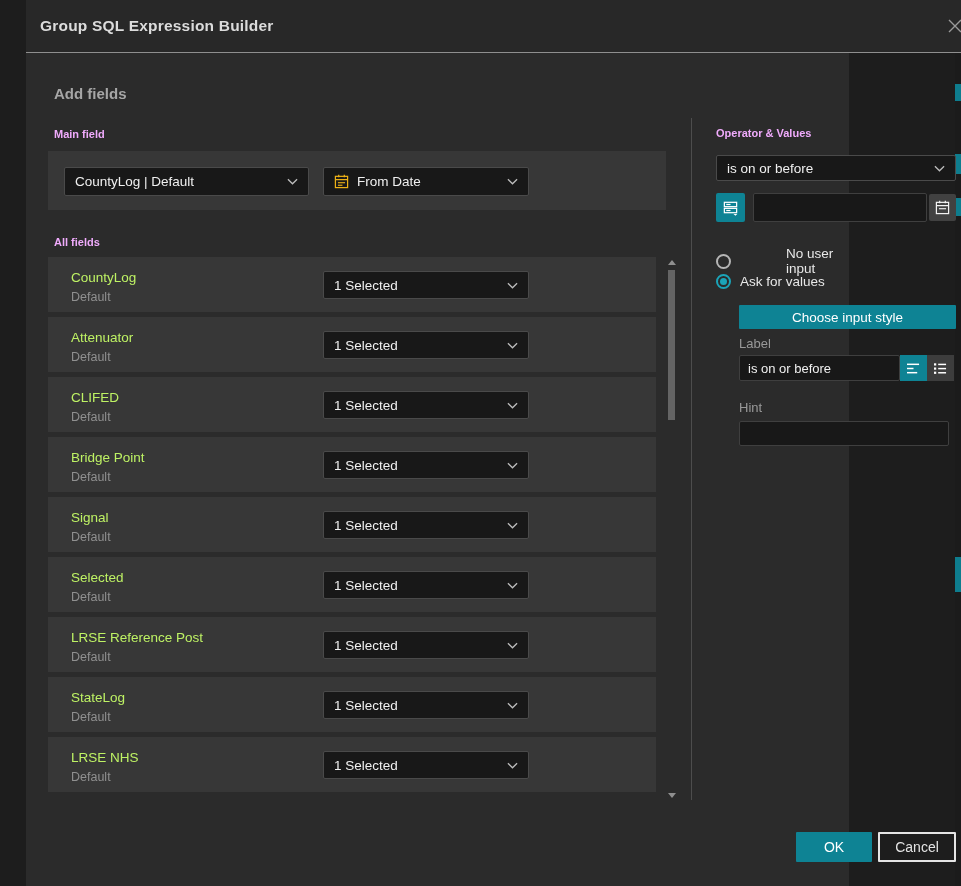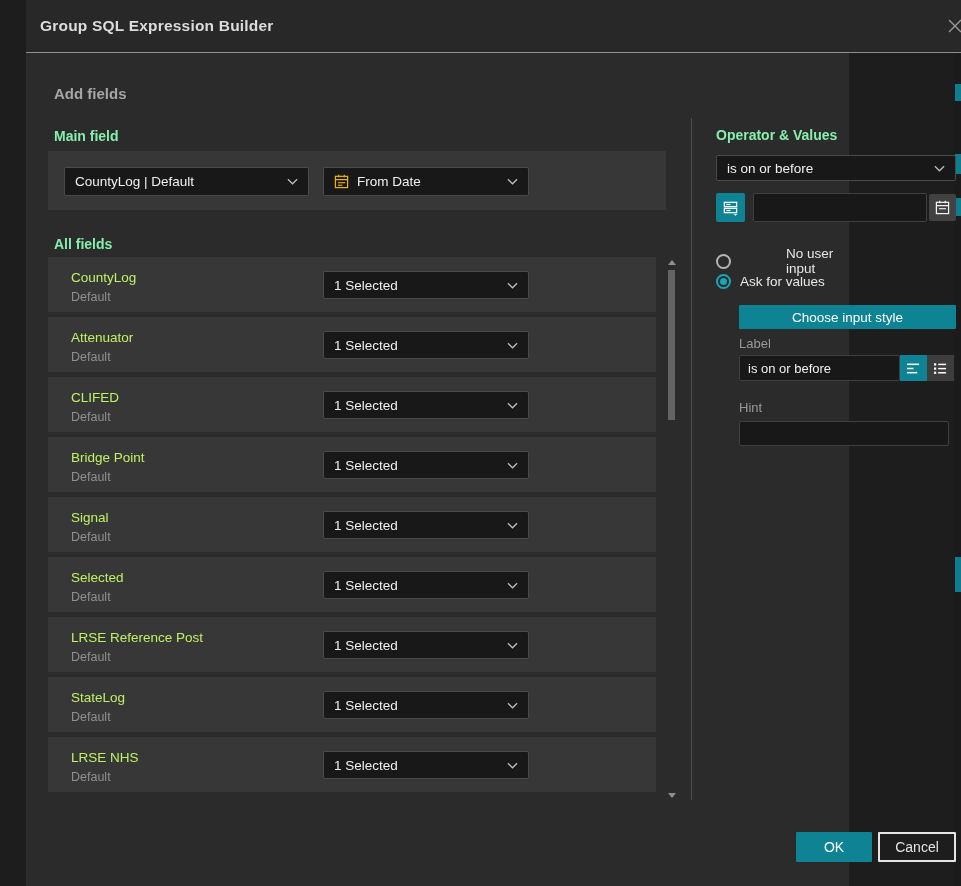--- a/index.html
+++ b/index.html
@@ -11,21 +11,21 @@
   .app-sliver .frag{position:absolute;left:0;width:6px;background:#0e7d8e;}
   
   .dialog{position:absolute;left:0;top:0;width:823px;height:886px;background:#2b2b2b;margin-left:26px;}
   .dlg-header{position:absolute;left:0;top:0;width:955px;height:52px;background:#282828;
               border-bottom:1px solid #8f8f8f;}
   .dlg-title{position:absolute;left:14px;top:0;line-height:52px;font-size:15.5px;
              font-weight:700;color:#dcdcdc;letter-spacing:.2px;}
   .close-btn{position:absolute;right:15px;top:15px;width:22px;height:22px;cursor:pointer;
              display:flex;align-items:center;justify-content:center;}
   .sec-heading{position:absolute;font-size:15px;font-weight:700;color:#a6a6a6;}
-  .sub-heading{position:absolute;font-size:14px;font-weight:700;color:#86efac;}
+  .sub-heading{position:absolute;font-size:11px;font-weight:700;color:#f0abfc;}
   
   .select{position:absolute;background:#181818;border:1px solid #4a4a4a;border-radius:2px;
           display:flex;align-items:center;color:#f0f0f0;font-size:13.5px;cursor:pointer;
           box-sizing:border-box;padding:0 10px;}
   .select .sel-text{flex:1;white-space:nowrap;overflow:hidden;}
   .select svg{flex:none;}
   
   .main-panel{position:absolute;left:22px;top:151px;width:618px;height:59px;background:#373737;}
   
   .field-list{position:absolute;left:22px;top:257px;width:608px;}

